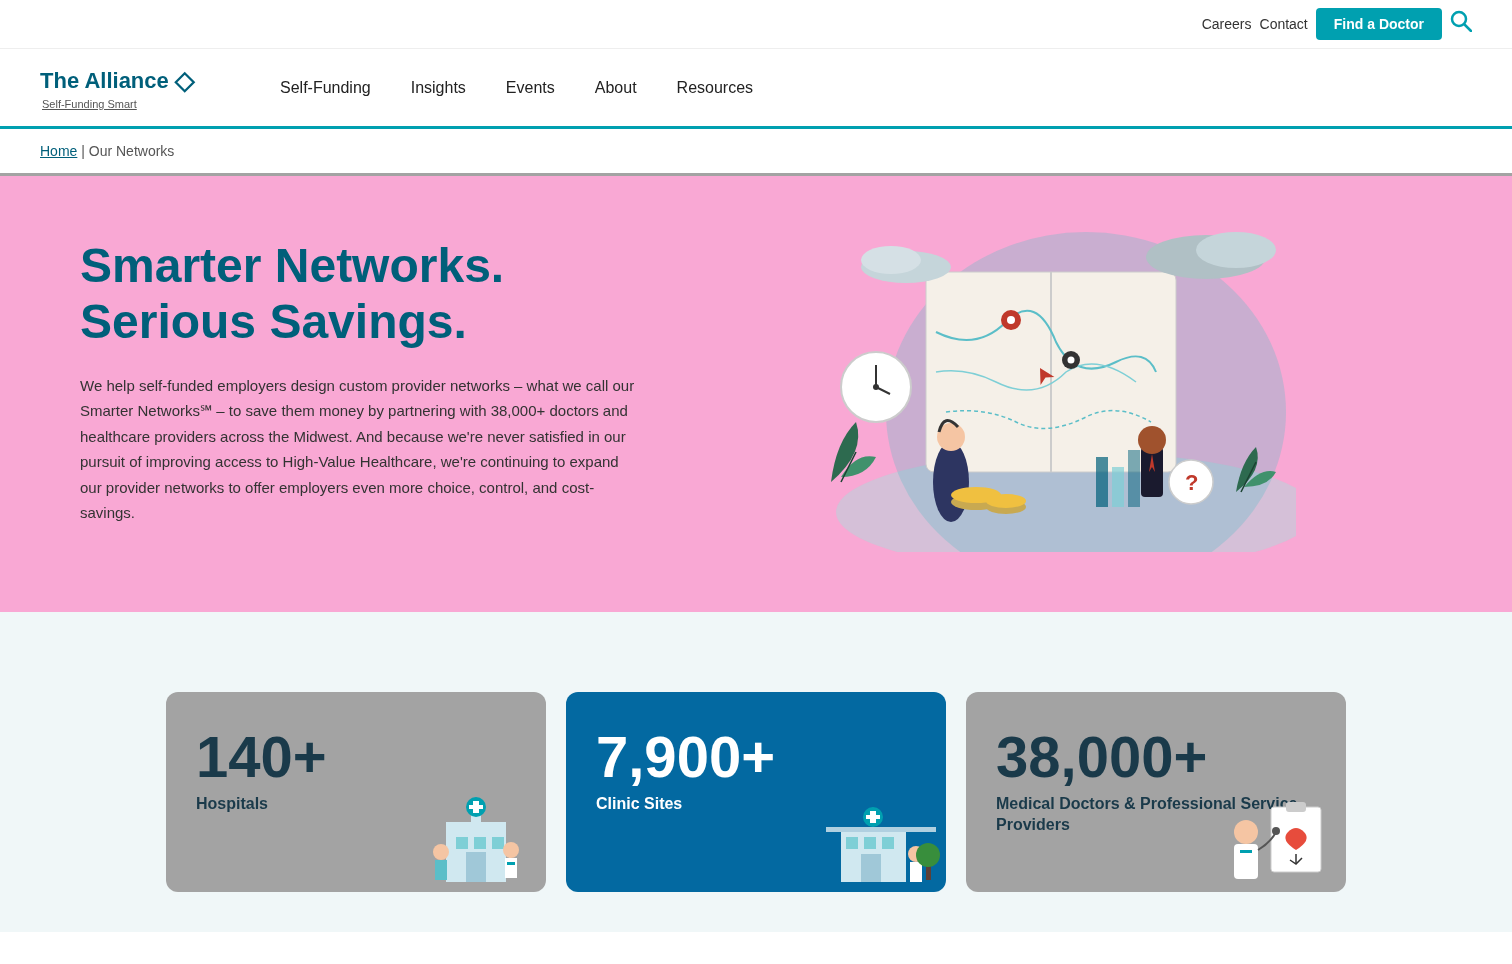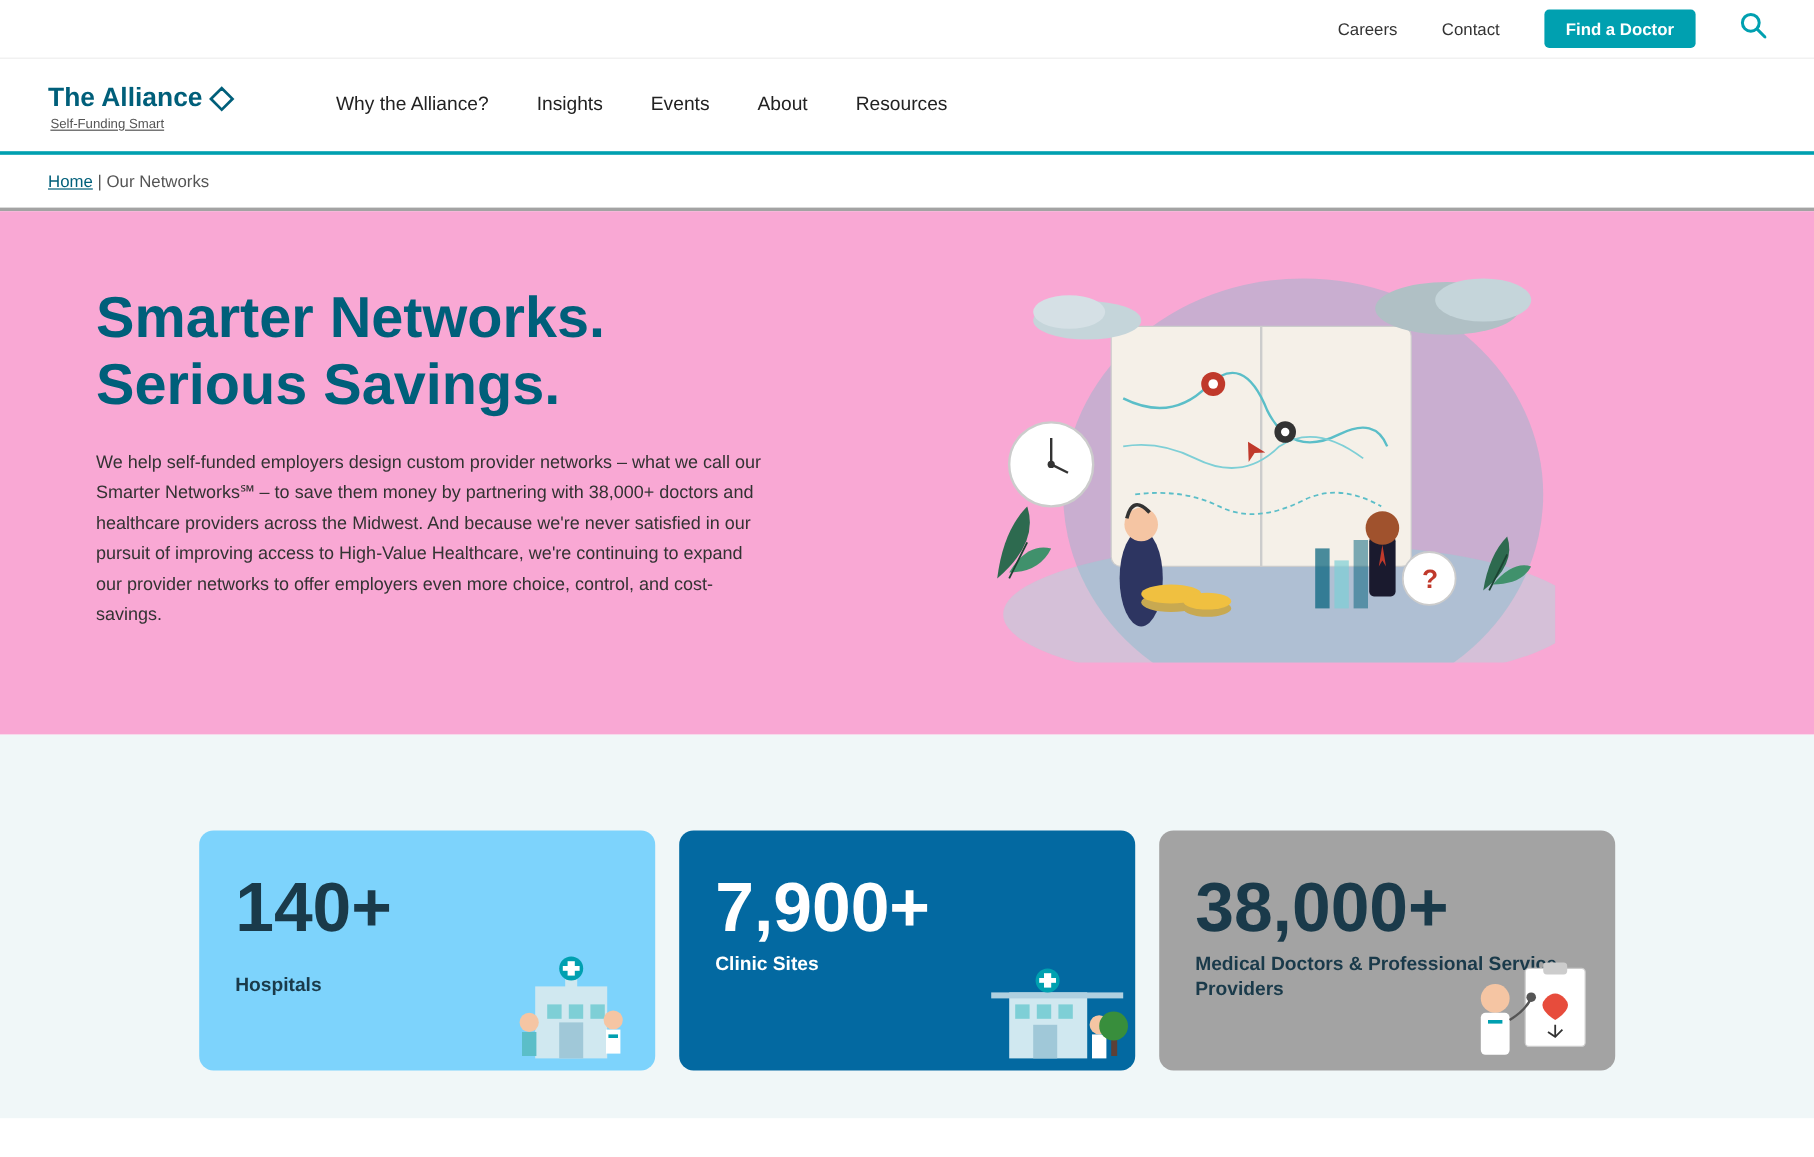--- a/index.html
+++ b/index.html
@@ -8,21 +8,21 @@
     
     .top-bar {
       background: #fff;
       display: flex;
       justify-content: flex-end;
       align-items: center;
       padding: 8px 40px;
       gap: 24px;
       border-bottom: 1px solid #eee;
     }
-    .top-bar-links { display: flex; gap: 37px; align-items: center; }
+    .top-bar-links { display: flex; gap: 8px; align-items: center; }
     .top-bar-link {
       font-size: 14px;
       color: #333;
       text-decoration: none;
       cursor: pointer;
     }
     .find-doctor-btn {
       background: #00a0b0;
       color: #fff;
       border: none;
@@ -136,21 +136,21 @@
       padding: 36px 30px;
       flex: 1;
       max-width: 380px;
       min-height: 200px;
       display: flex;
       flex-direction: column;
       justify-content: flex-start;
       position: relative;
       overflow: hidden;
     }
-    .stat-card-light { background: #7dd3fc; gap: 18px; }
+    .stat-card-light { background: #a3a3a3; }
     .stat-card-dark { background: #0369a1; }
     .stat-card-medium { background: #a3a3a3; }
     .stat-number {
       font-size: 58px;
       font-weight: 900;
       line-height: 1;
       margin-bottom: 8px;
     }
     .stat-card-light .stat-number { color: #1a3a4a; }
     .stat-card-dark .stat-number { color: #fff; }
@@ -201,21 +201,21 @@
   <div class="logo-area">
     <div class="logo-wrapper">
       <span class="logo-text">
         <span>The Alliance</span>
         <span style="margin-left:6px; color:#005f7a; font-size:26px;">◇</span>
       </span>
     </div>
     <span class="logo-tagline">Self-Funding Smart</span>
   </div>
   <nav>
-    <a class="nav-item">Why the Alliance?</a>
+    <a class="nav-item">Self-Funding</a>
     <a class="nav-item">Insights</a>
     <a class="nav-item">Events</a>
     <a class="nav-item">About</a>
     <a class="nav-item">Resources</a>
   </nav>
 </header>
 
 <div class="breadcrumb">
   <a>Home</a>
   <span> | </span>

